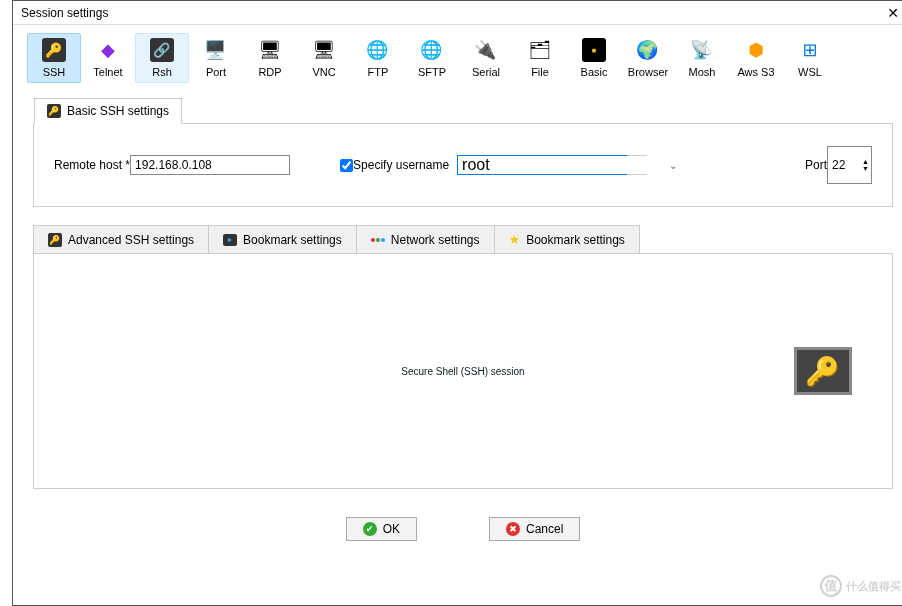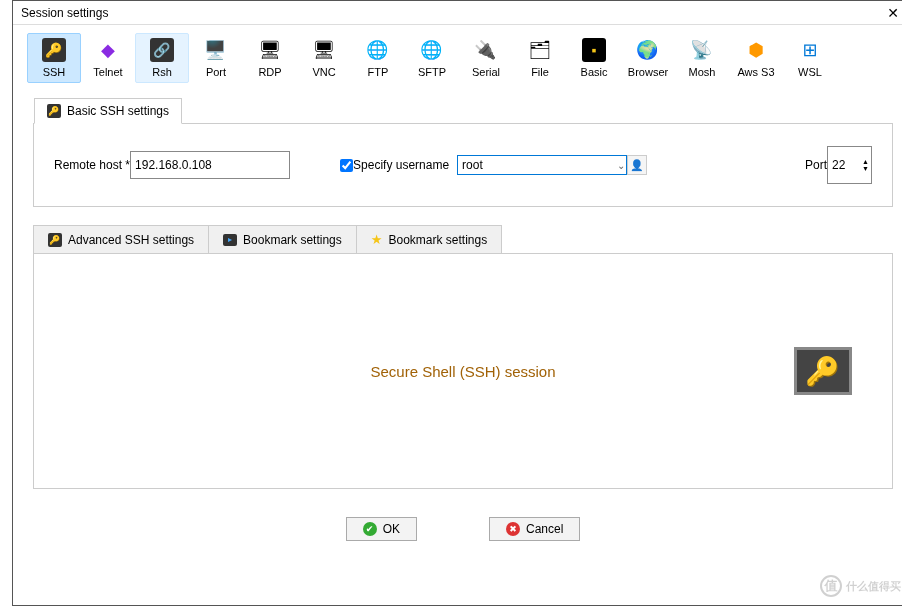--- a/index.html
+++ b/index.html
@@ -11,32 +11,32 @@
 .tool-item { width: 54px; display: flex; flex-direction: column; align-items: center; padding: 4px 2px; cursor: pointer; border: 1px solid transparent; border-radius: 2px; }
 .tool-item.selected { background: #cce8ff; border: 1px solid #99d1ff; }
 .tool-item.hover { background: #e5f3ff; border: 1px solid #cce8ff; }
 .tool-icon { width: 24px; height: 24px; display: flex; align-items: center; justify-content: center; font-size: 18px; margin-bottom: 4px; }
 .tool-label { font-size: 11px; }
 .section-box { margin: 10px 20px 0 20px; border: 1px solid #ccc; position: relative; }
 .tab { position: absolute; top: -26px; left: 0; background: #fff; border: 1px solid #ccc; border-bottom: 1px solid #fff; padding: 5px 12px; display: flex; align-items: center; gap: 6px; font-size: 12px; }
 .basic-settings-box { margin-top: 38px; padding: 22px 20px; }
 .form-row { display: flex; align-items: center; gap: 0; }
 .form-row label { font-size: 12px; }
-.text-input { border: 1px solid #888; padding: 2px 4px; font-size: 12px; height: 28px; }
+.text-input { border: 1px solid #888; padding: 2px 4px; font-size: 12px; height: 20px; }
 .combo-input { border: 1px solid #0078d7; padding: 2px 4px; font-size: 12px; height: 20px; width: 170px; position: relative; display: inline-flex; align-items: center; }
-.combo-input input { border: none; outline: none; flex: 1; font-size: 12px; }
+.combo-input input { border: none; outline: none; flex: 1; font-size: 16px; }
 .combo-drop { color: #666; font-size: 10px; cursor: pointer; }
 .user-btn { width: 20px; height: 20px; border: 1px solid #ccc; background: #f5f5f5; display: inline-flex; align-items: center; justify-content: center; cursor: pointer; }
 .spinner { display: inline-flex; align-items: center; border: 1px solid #888; height: 38px; }
 .spinner input { border: none; width: 32px; padding: 0 4px; font-size: 12px; outline: none; }
 .spinner .arrows { display: flex; flex-direction: column; font-size: 7px; line-height: 7px; padding: 0 2px; cursor: pointer; }
 .tabs-row { display: flex; border-bottom: 1px solid #ccc; margin: 18px 20px 0 20px; }
 .tab-item { padding: 6px 14px; border: 1px solid #ccc; border-bottom: none; background: #f0f0f0; display: flex; align-items: center; gap: 6px; font-size: 12px; cursor: pointer; margin-right: -1px; }
 .content-panel { margin: 0 20px; border: 1px solid #ccc; border-top: none; height: 235px; display: flex; align-items: center; justify-content: center; position: relative; }
-.session-label { font-size: 15px; color: #a16207; }
+.session-label { font-size: 10px; color: #0f172a; }
 .key-badge { position: absolute; right: 40px; top: 50%; transform: translateY(-50%); width: 58px; height: 48px; background: #444; border: 3px solid #888; display: flex; align-items: center; justify-content: center; }
 .buttons-row { display: flex; justify-content: center; gap: 72px; margin-top: 28px; }
 .btn { padding: 4px 16px; border: 1px solid #aaa; background: #f3f3f3; cursor: pointer; display: inline-flex; align-items: center; gap: 6px; font-size: 12px; }
 .watermark { position: absolute; right: 12px; bottom: 8px; opacity: 0.18; display: flex; align-items: center; gap: 4px; font-size: 11px; font-weight: bold; color: #000; }
 .watermark .circ { width: 22px; height: 22px; border: 2px solid #000; border-radius: 50%; display: flex; align-items: center; justify-content: center; font-size: 13px; }
 .key-icon-sm { width: 14px; height: 14px; background: #333; display: inline-flex; align-items: center; justify-content: center; border-radius: 2px; }
 </style>
 </head>
 <body>
 
@@ -148,20 +148,28 @@
         <span class="key-icon-sm">
           <span style="color:#f5c518;font-size:9px">🔑</span>
         </span>
         <span>Advanced SSH settings</span>
       </div>
       <div class="tab-item">
         <span style="width:14px;height:12px;background:#333;color:#4af;display:inline-flex;align-items:center;justify-content:center;font-size:8px;border-radius:2px">▸</span>
         <span>Bookmark settings</span>
       </div>
       <div class="tab-item">
+        <span style="display:inline-flex;gap:1px">
+          <span style="width:4px;height:4px;background:#d33;border-radius:50%"></span>
+          <span style="width:4px;height:4px;background:#3a3;border-radius:50%"></span>
+          <span style="width:4px;height:4px;background:#39f;border-radius:50%"></span>
+        </span>
+        <span>Network settings</span>
+      </div>
+      <div class="tab-item">
         <span style="color:#f5c518;font-size:13px">★</span>
         <span>Bookmark settings</span>
       </div>
     </div>
 
   <div class="content-panel">
     <span class="session-label">Secure Shell (SSH) session</span>
     <div class="key-badge">
       <span style="color:#f5c518;font-size:28px">🔑</span>
     </div>

